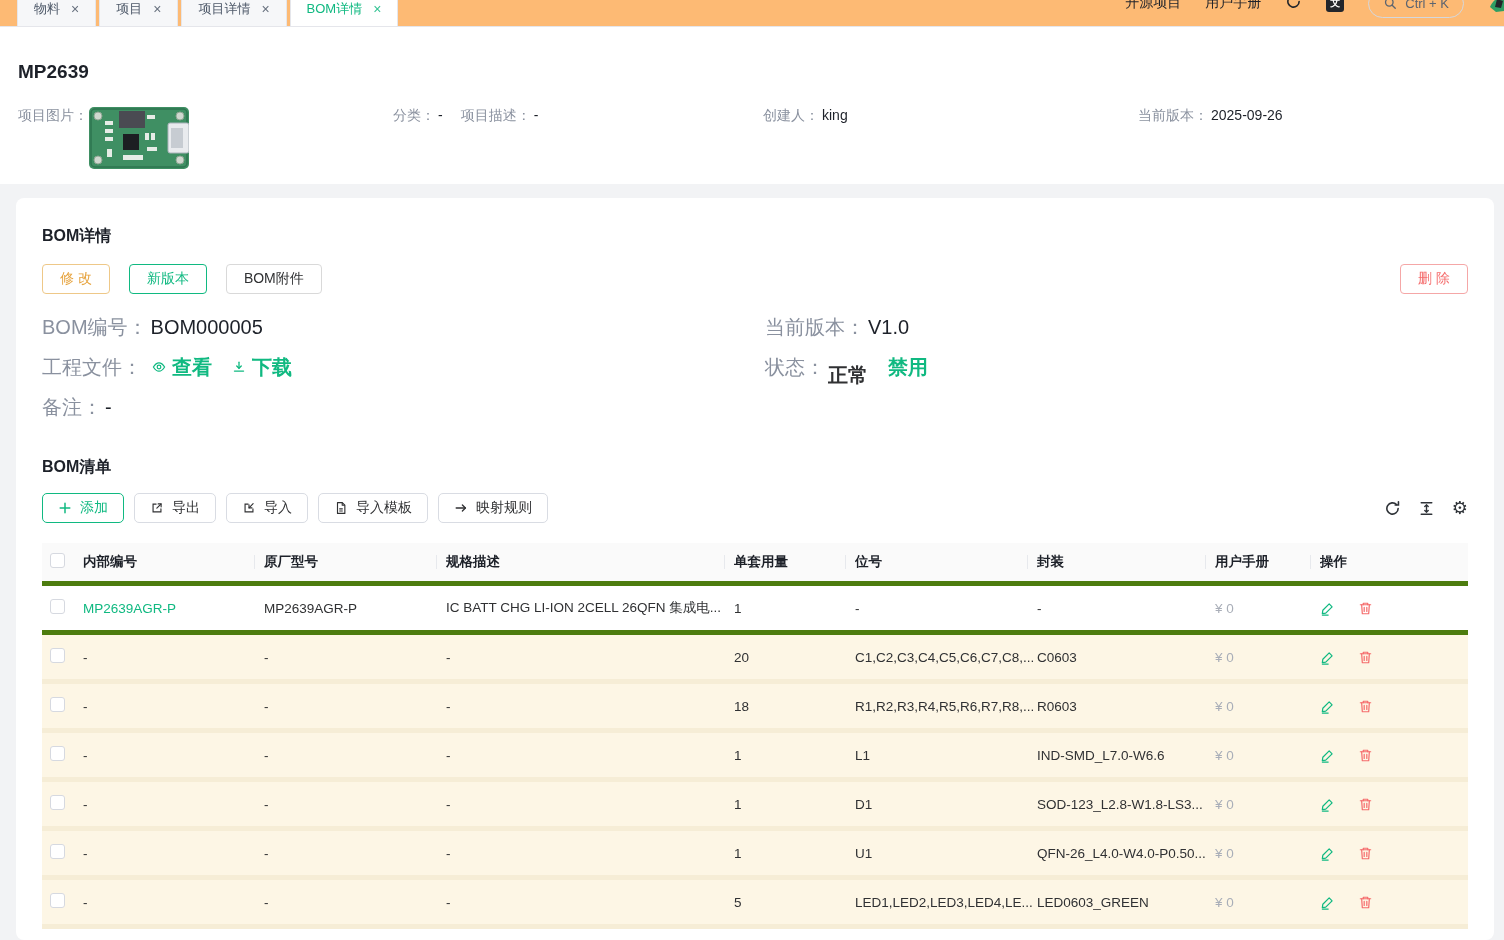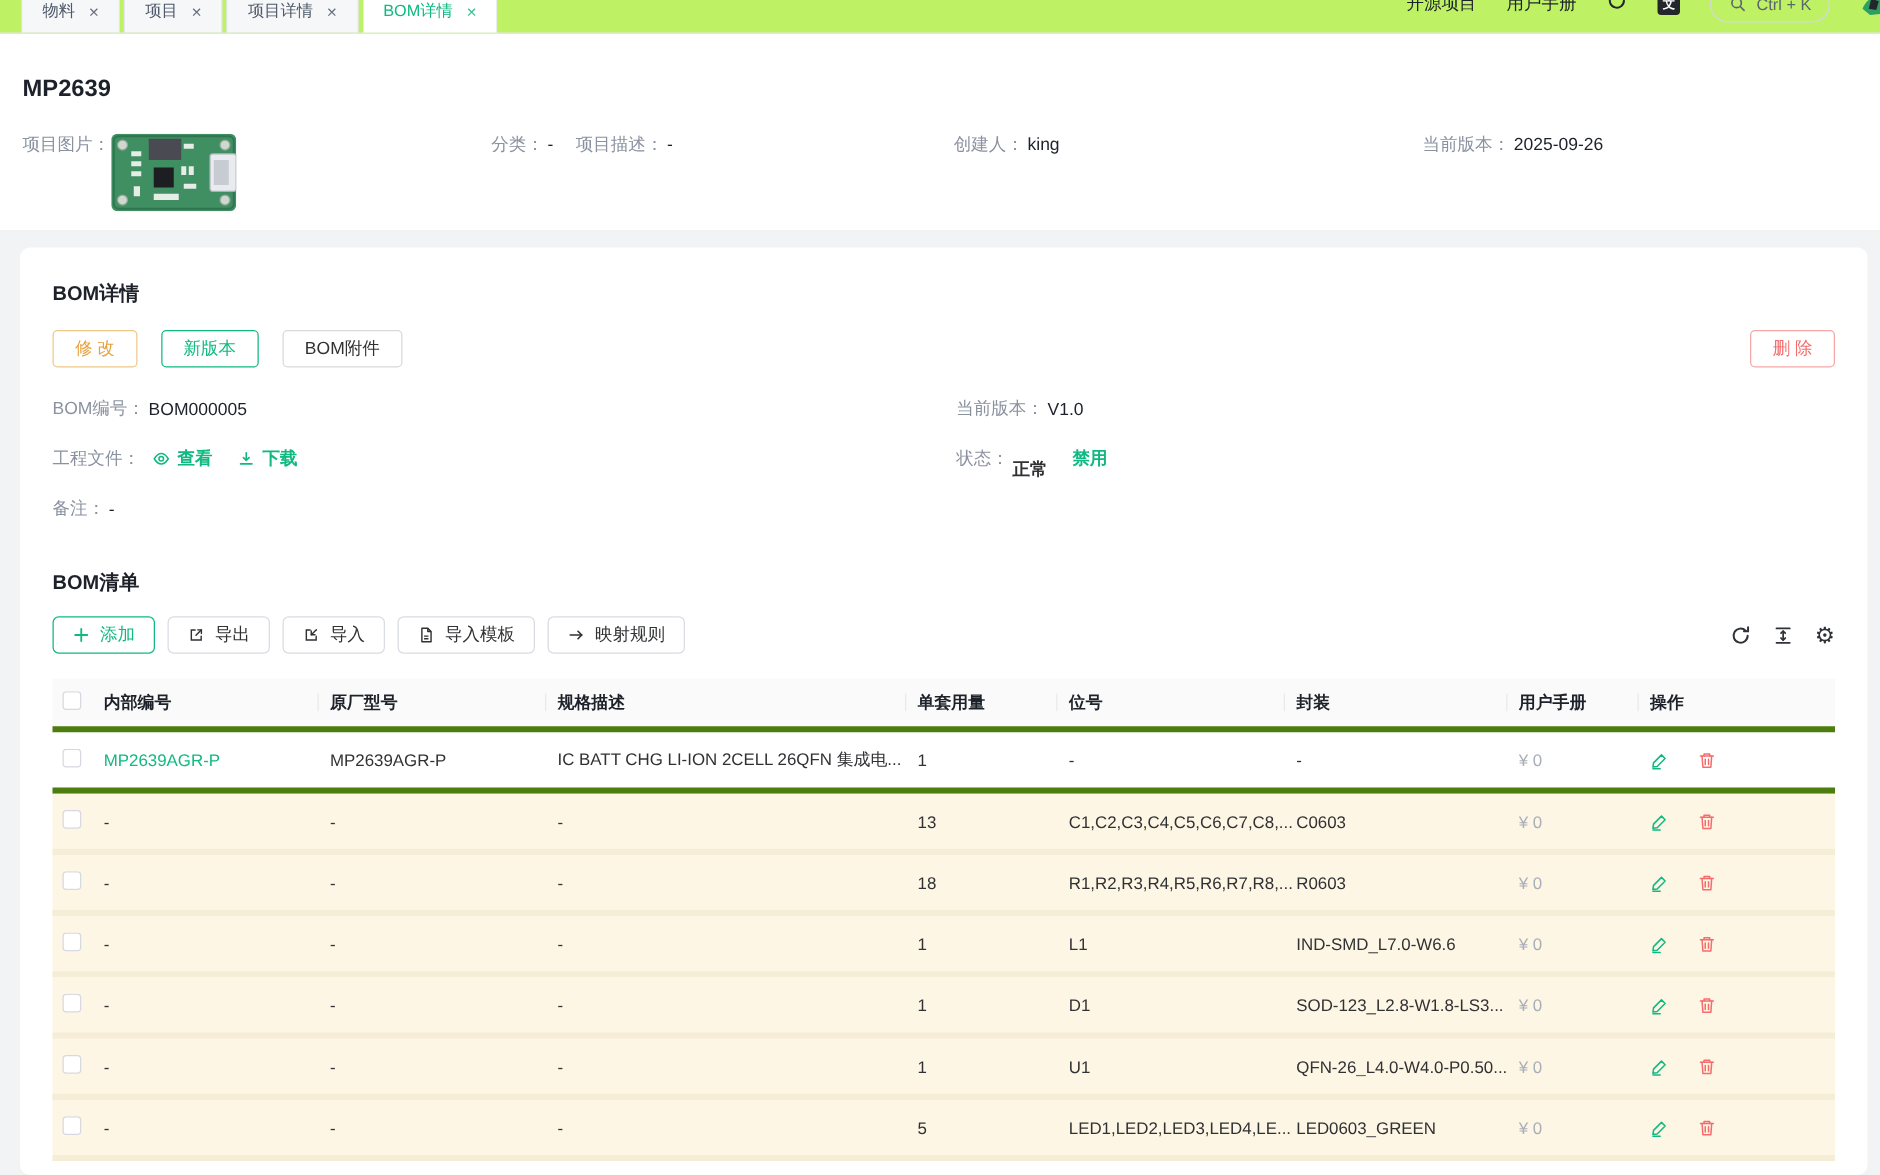--- a/index.html
+++ b/index.html
@@ -16,21 +16,21 @@
   *{box-sizing:border-box;}
   html,body{margin:0;padding:0;}
   body{
     width:1504px;height:940px;overflow:hidden;background:#fff;
     font-family:"Liberation Sans","DejaVu Sans",sans-serif;color:var(--text);
   }
   .ic{display:inline-flex;align-items:center;justify-content:center;font-size:14px;line-height:1;}
   .ic svg{width:1em;height:1em;display:block;}
 
   
-  .tabbar{position:relative;height:27px;background:#bef264;border-bottom:1px solid var(--border);overflow:hidden;}
+  .tabbar{position:relative;height:27px;background:#fdba74;border-bottom:1px solid var(--border);overflow:hidden;}
   .tab-strip{position:absolute;left:17px;top:-10px;display:flex;gap:3px;height:37px;}
   .tab{display:flex;align-items:center;gap:11px;padding:0 16px;background:#f6f7f9;border:1px solid var(--border);
        border-radius:8px 8px 0 0;font-size:13px;color:#4e5969;cursor:pointer;white-space:nowrap;}
   .tab.active{background:#fff;color:var(--green);border-bottom-color:#fff;}
   .tab-close{font-size:14px;opacity:.85;cursor:pointer;}
   .topbar-right{position:absolute;right:-6px;top:-12px;height:30px;display:flex;align-items:center;gap:24px;}
   .top-link{font-size:14px;color:var(--ink);cursor:pointer;white-space:nowrap;}
   .top-icon{color:#23262b;cursor:pointer;}
   .top-icon .ic{font-size:17px;}
   .translate-box{width:18px;height:18px;background:#23262b;color:#fff;border-radius:3px;
@@ -57,21 +57,21 @@
   .sec-heading{font-size:16px;font-weight:700;color:var(--ink);margin:0;line-height:20px;}
 
   .btn{height:30px;border-radius:4px;background:#fff;font-size:14px;padding:0 17px;border:1px solid #d9d9d9;
        color:var(--text);display:inline-flex;align-items:center;gap:8px;cursor:pointer;
        font-family:inherit;white-space:nowrap;}
   .btn.warn{color:var(--yellow);border-color:#eec888;}
   .btn.green-outline{color:var(--green);border-color:var(--green);}
   .btn.danger{color:var(--red);border-color:#f5a7a7;margin-left:auto;}
   .detail-btns{display:flex;gap:19px;margin-top:18px;align-items:flex-start;}
 
-  .detail-info{margin-top:13px;font-size:14px;}
+  .detail-info{margin-top:13px;font-size:20px;}
   .di-row{display:flex;height:40px;align-items:center;}
   .di-left{width:723px;display:flex;align-items:center;}
   .di-right{display:flex;align-items:center;}
   .glink{color:var(--green);display:inline-flex;align-items:center;gap:6px;margin-left:10px;cursor:pointer;font-weight:600;}
   .glink.dl{margin-left:20px;}
   .status-normal{color:var(--text);margin-left:3px;font-weight:600;margin-top:17px;}
   .glink2{color:var(--green);margin-left:20px;cursor:pointer;font-weight:600;}
 
   .list-heading{margin-top:30px;}
   .list-toolbar{display:flex;align-items:center;margin-top:16px;}
@@ -371,21 +371,21 @@
                   <path d="M6.6 6.8v4.4M9.4 6.8v4.4"></path>
                 </svg>
               </span>
             </div>
           </div>
           <div class="trow warn-row">
             <div class="cell cb-cell"><span class="cb"></span></div>
             <div class="cell">-</div>
             <div class="cell">-</div>
             <div class="cell">-</div>
-            <div class="cell">13</div>
+            <div class="cell">20</div>
             <div class="cell">C1,C2,C3,C4,C5,C6,C7,C8,...</div>
             <div class="cell">C0603</div>
             <div class="cell price">¥ 0</div>
             <div class="cell actions">
               <span class="ic act-edit">
                 <svg viewBox="0 0 16 16" fill="none" stroke="currentColor" stroke-width="1.3" stroke-linejoin="round">
                   <path d="M9.8 3.1l3.1 3.1-6.8 6.8-3.6.5.5-3.6 6.8-6.8z"></path>
                   <path d="M2.5 15h6.2" stroke-linecap="round"></path>
                 </svg>
               </span>

